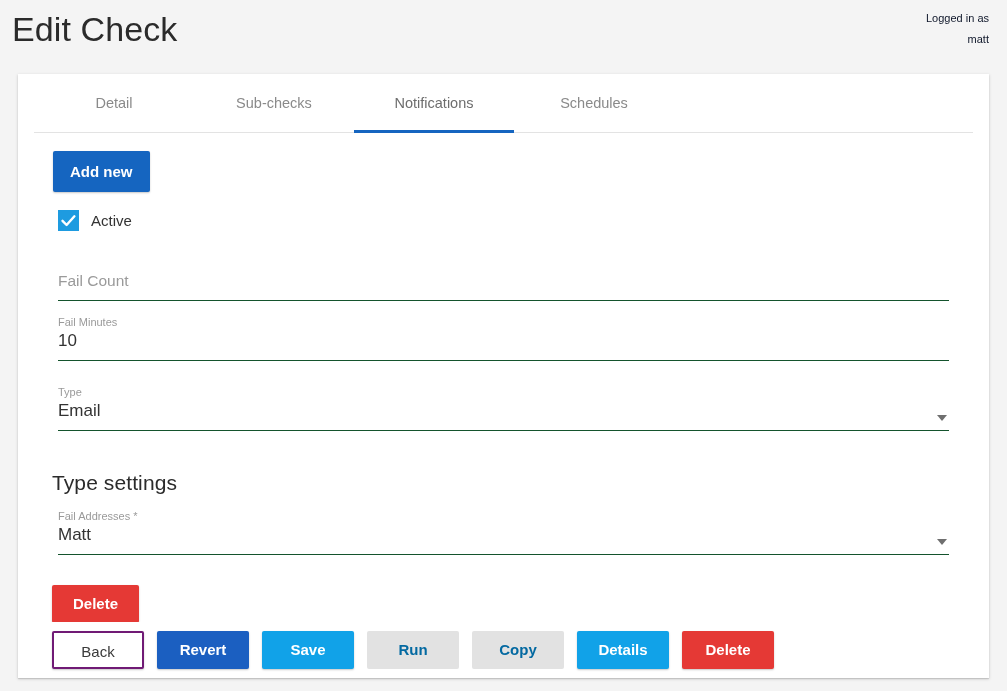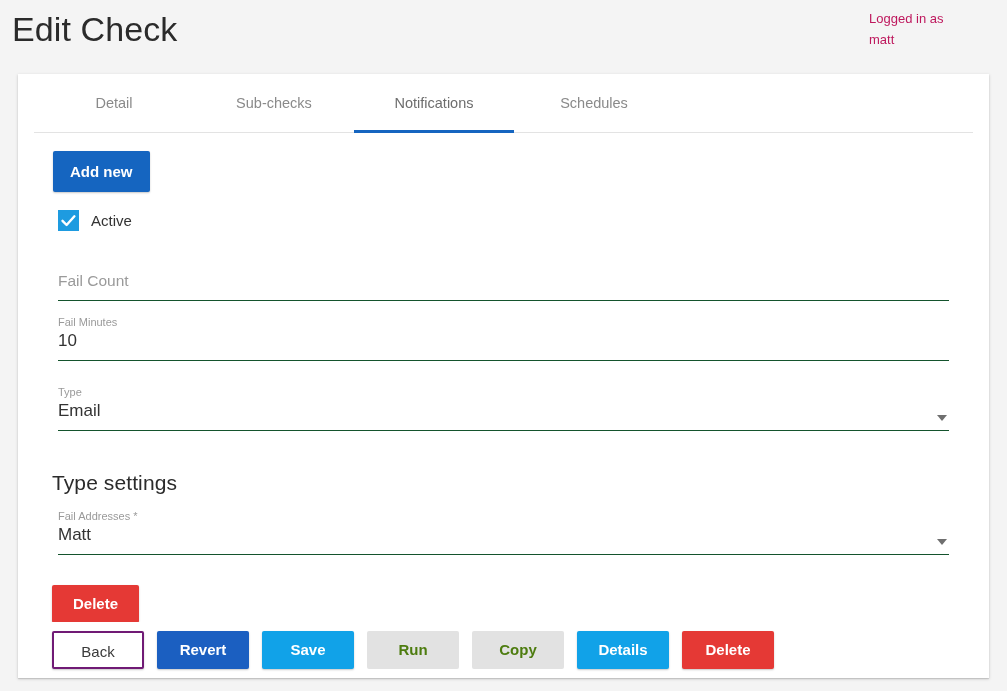--- a/index.html
+++ b/index.html
@@ -30,23 +30,23 @@
     font-weight: 300;
     letter-spacing: 0.1px;
     color: #2b2b2b;
     line-height: 1.2;
   }
   .login-status {
     position: absolute;
     right: 18px;
     top: 8px;
     width: 120px;
-    text-align: left;
-    font-size: 13px;
-    color: #be185d;
+    text-align: right;
+    font-size: 11px;
+    color: #0f172a;
     line-height: 21px;
   }
 
   
   .card {
     position: absolute;
     left: 18px;
     top: 74px;
     width: 971px;
     height: 604px;
@@ -223,21 +223,21 @@
     color: #3a3a3a;
     font-weight: normal;
     border: 2px solid #701a75;
     line-height: 36px;
   }
   .btn-revert { background: #1b5fc1; }
   .btn-save { background: #11a2e8; }
   .btn-details { background: #11a2e8; }
   .btn-disabled {
     background: #e2e2e2;
-    color: #4d7c0f;
+    color: #0369a1;
     box-shadow: none;
     cursor: default;
   }
 </style>
 </head>
 <body>
 
 <div class="page-header">
   <div class="page-title">Edit Check</div>
   <div class="login-status">

